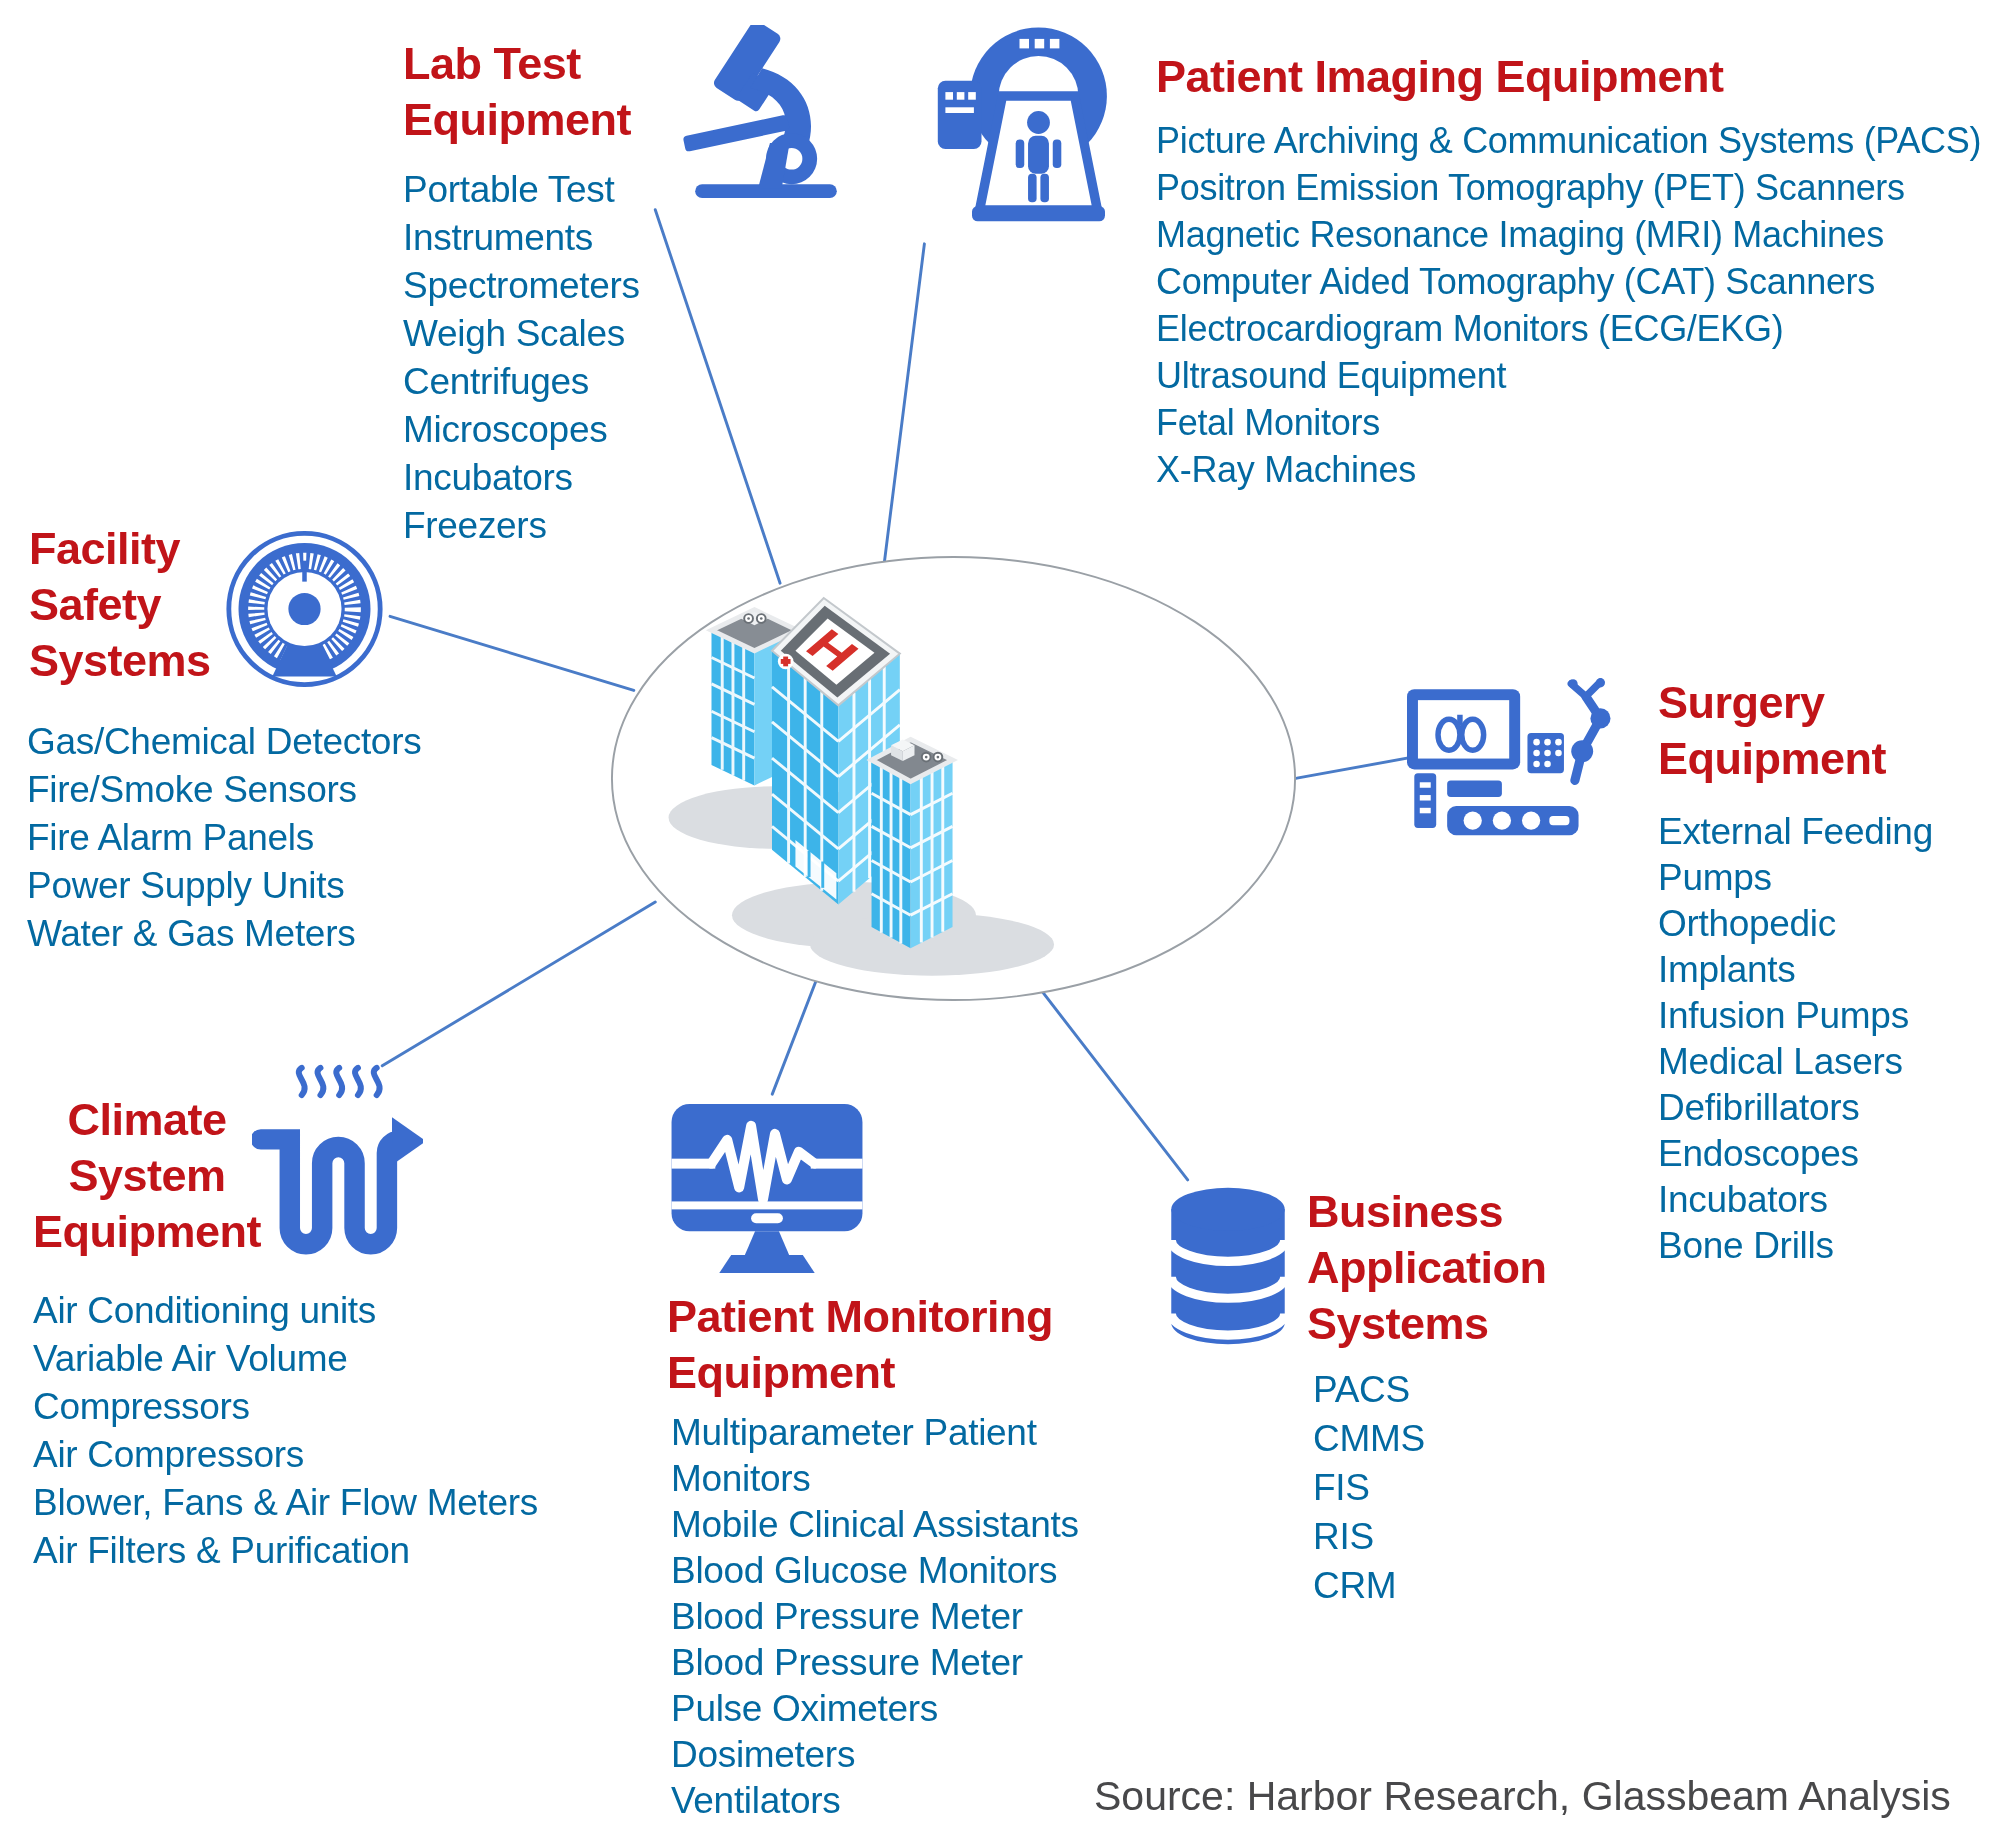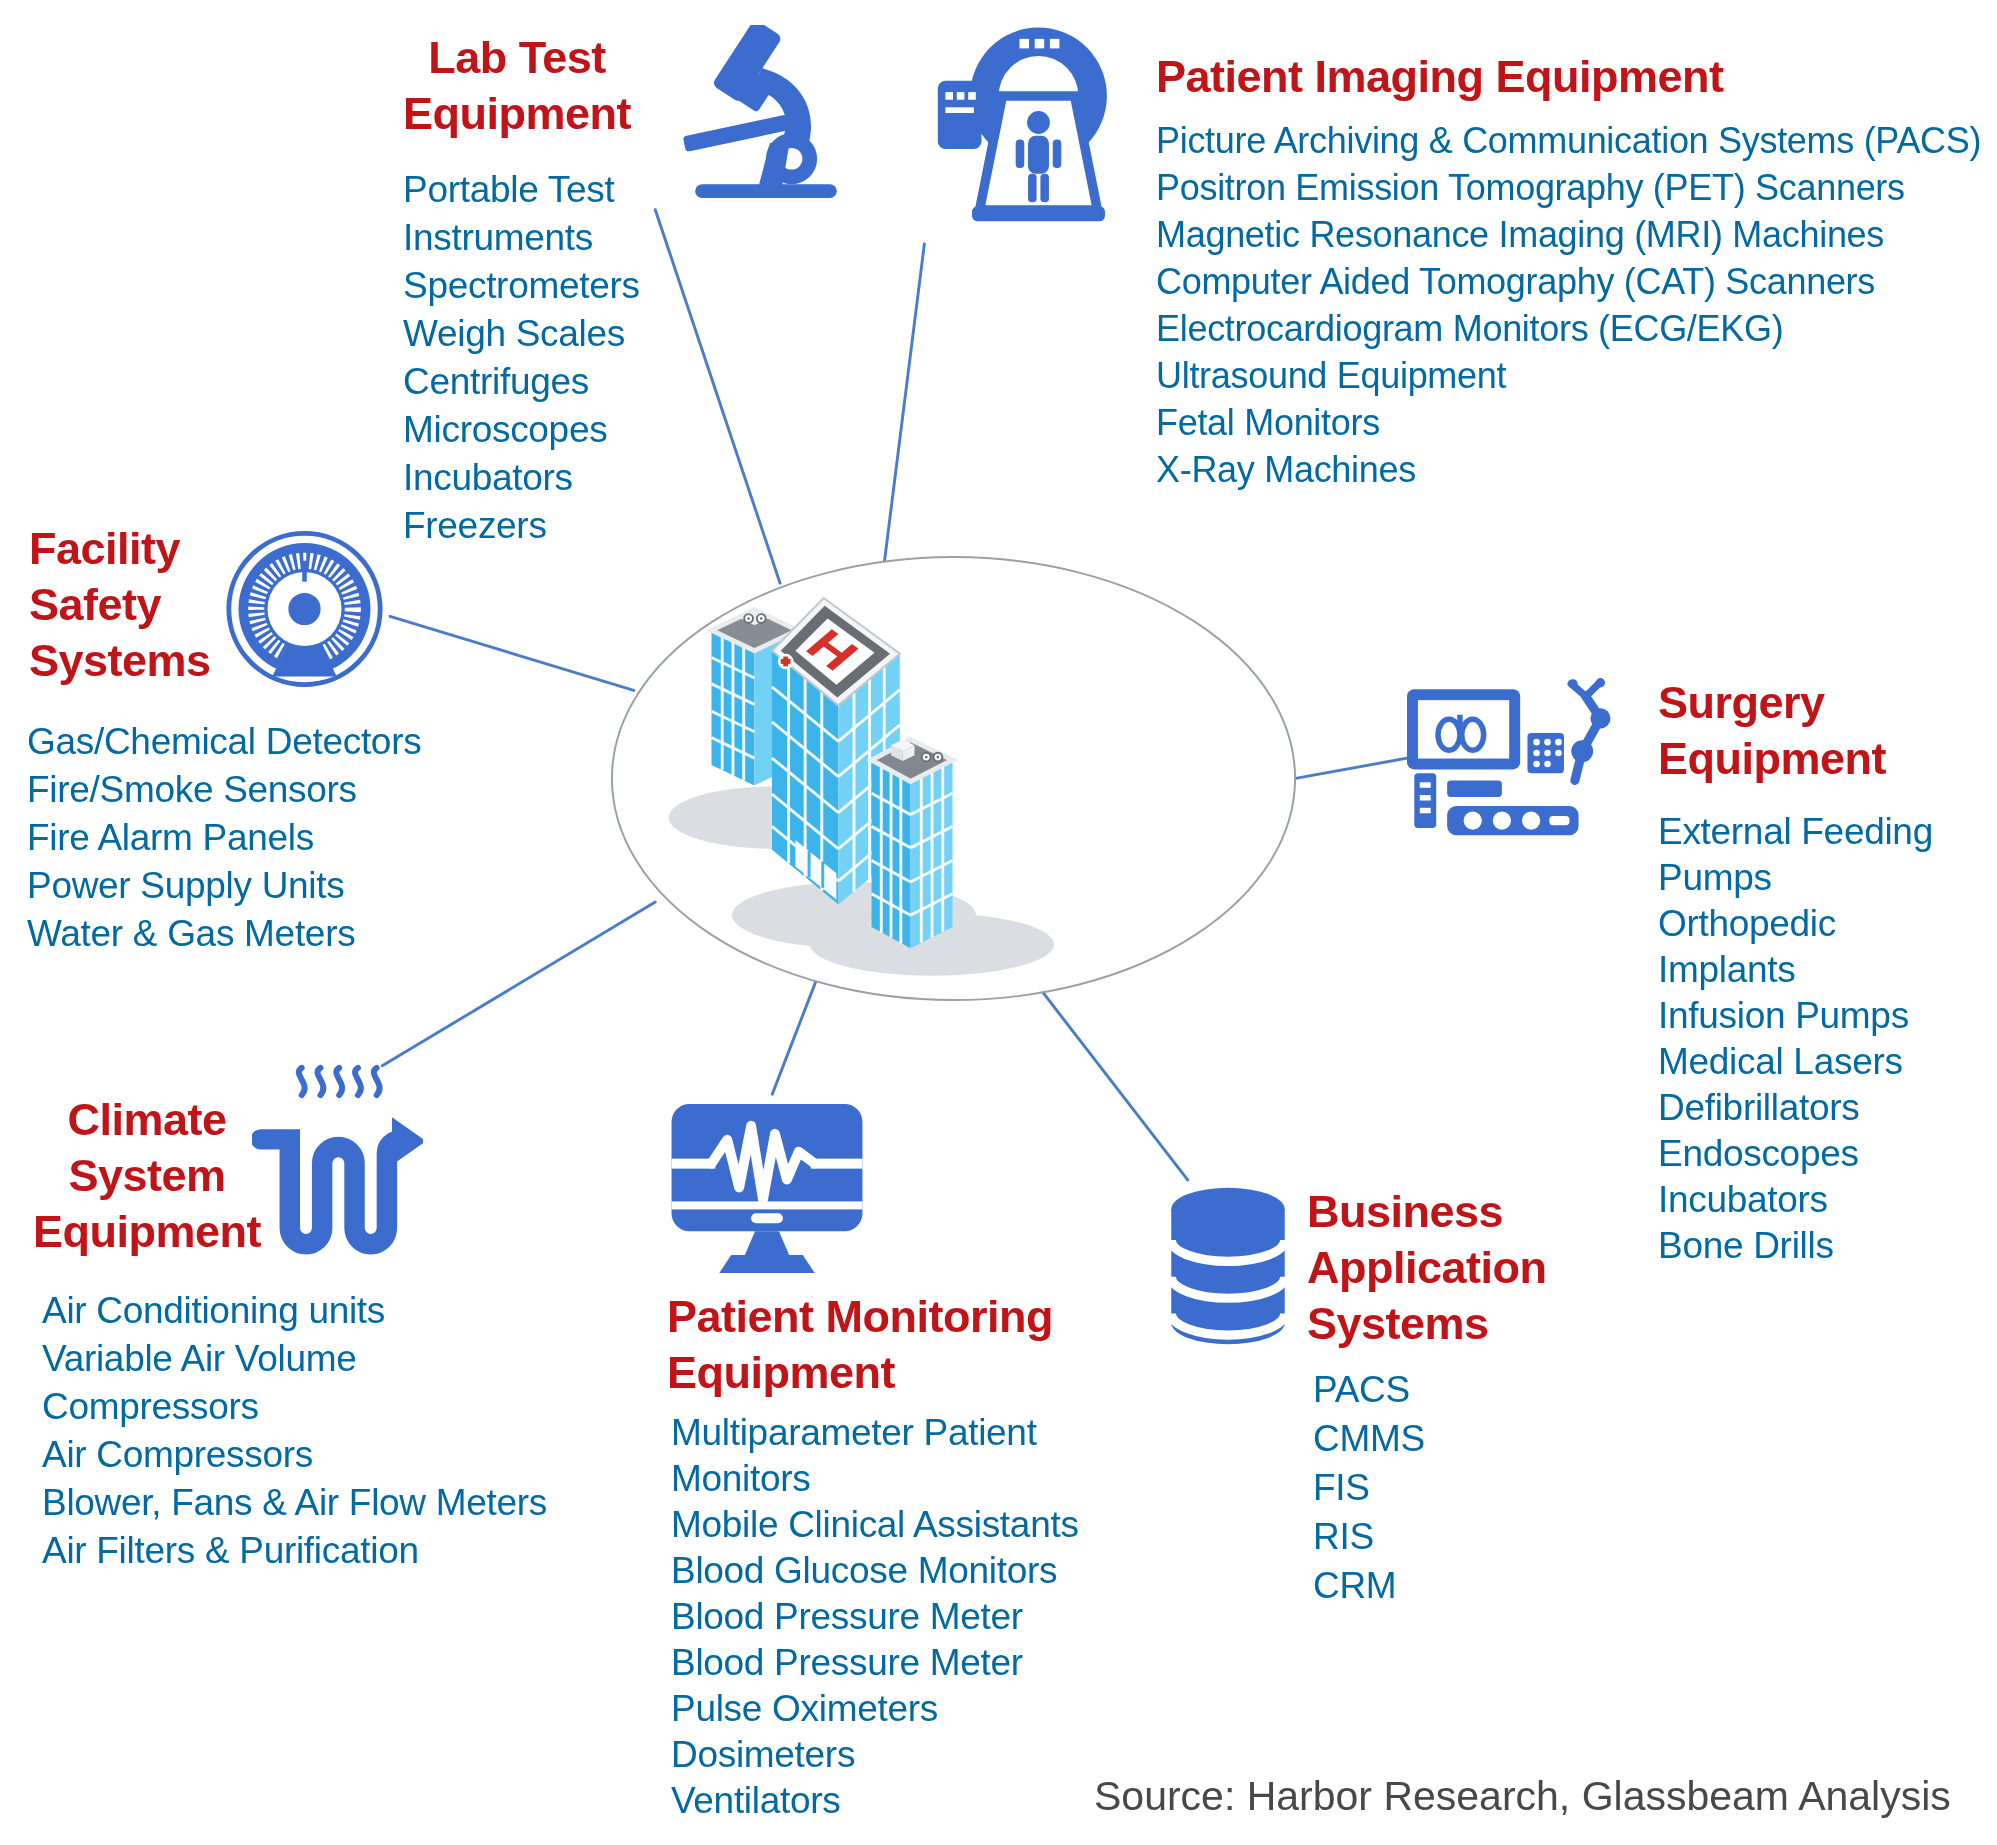--- a/index.html
+++ b/index.html
@@ -119,21 +119,21 @@
       <polygon points="288,194 300,188 312,194 300,200" fill="#f4f6f7"></polygon>
       <polygon points="288,194 288,204 300,210 300,200" fill="#dfe3e6"></polygon>
       <polygon points="300,200 300,210 312,204 312,194" fill="#eceff1"></polygon>
       <circle cx="324" cy="206" r="4.5" fill="#ffffff" stroke="#6a7076" stroke-width="2"></circle>
       <circle cx="336" cy="206" r="4.5" fill="#ffffff" stroke="#6a7076" stroke-width="2"></circle>
       <circle cx="324" cy="206" r="1.4" fill="#6a7076"></circle>
         <circle cx="336" cy="206" r="1.4" fill="#6a7076"></circle>
     </g>
   </svg>
 
-  <div class="title" style="left:403px;top:30px;text-align:center;">
+  <div class="title" style="left:403px;top:36px;">
       <div class="tline">Lab Test</div>
       <div class="tline">Equipment</div>
     </div>
   <div class="list" style="left:403px;top:166px;">
       <div class="item">Portable Test</div>
       <div class="item">Instruments</div>
       <div class="item">Spectrometers</div>
       <div class="item">Weigh Scales</div>
       <div class="item">Centrifuges</div>
       <div class="item">Microscopes</div>
@@ -287,21 +287,21 @@
         <path transform="translate(26,4)" d="M3 0 c-6 4 6 9 0 16"></path>
         <path transform="translate(37,4)" d="M3 0 c-6 4 6 9 0 16"></path>
         <path transform="translate(48,4)" d="M3 0 c-6 4 6 9 0 16"></path>
         <path transform="translate(59,4)" d="M3 0 c-6 4 6 9 0 16"></path>
         <path transform="translate(70,4)" d="M3 0 c-6 4 6 9 0 16"></path>
       </g>
       <path d="M5 46 h17 v52 a9.5 9.5 0 0 0 19 0 V60 a9.5 9.5 0 0 1 19 0 v38 a9.5 9.5 0 0 0 19 0 V54 a7 7 0 0 1 7 -7" fill="none" stroke="#3b6cce" stroke-width="12" stroke-linecap="round"></path>
       <polygon points="82,33 102,47 82,61" fill="#3b6cce"></polygon>
     </svg>
   </div>
-  <div class="list" style="left:33px;top:1287px;margin-left:9px;">
+  <div class="list" style="left:33px;top:1287px;">
       <div class="item">Air Conditioning units</div>
       <div class="item">Variable Air Volume</div>
       <div class="item">Compressors</div>
       <div class="item">Air Compressors</div>
       <div class="item">Blower, Fans &amp; Air Flow Meters</div>
       <div class="item">Air Filters &amp; Purification</div>
     </div>
 
   <div class="icon" style="left:667px;top:1100px;">
     <svg width="200" height="177" viewBox="0 0 100 89">

